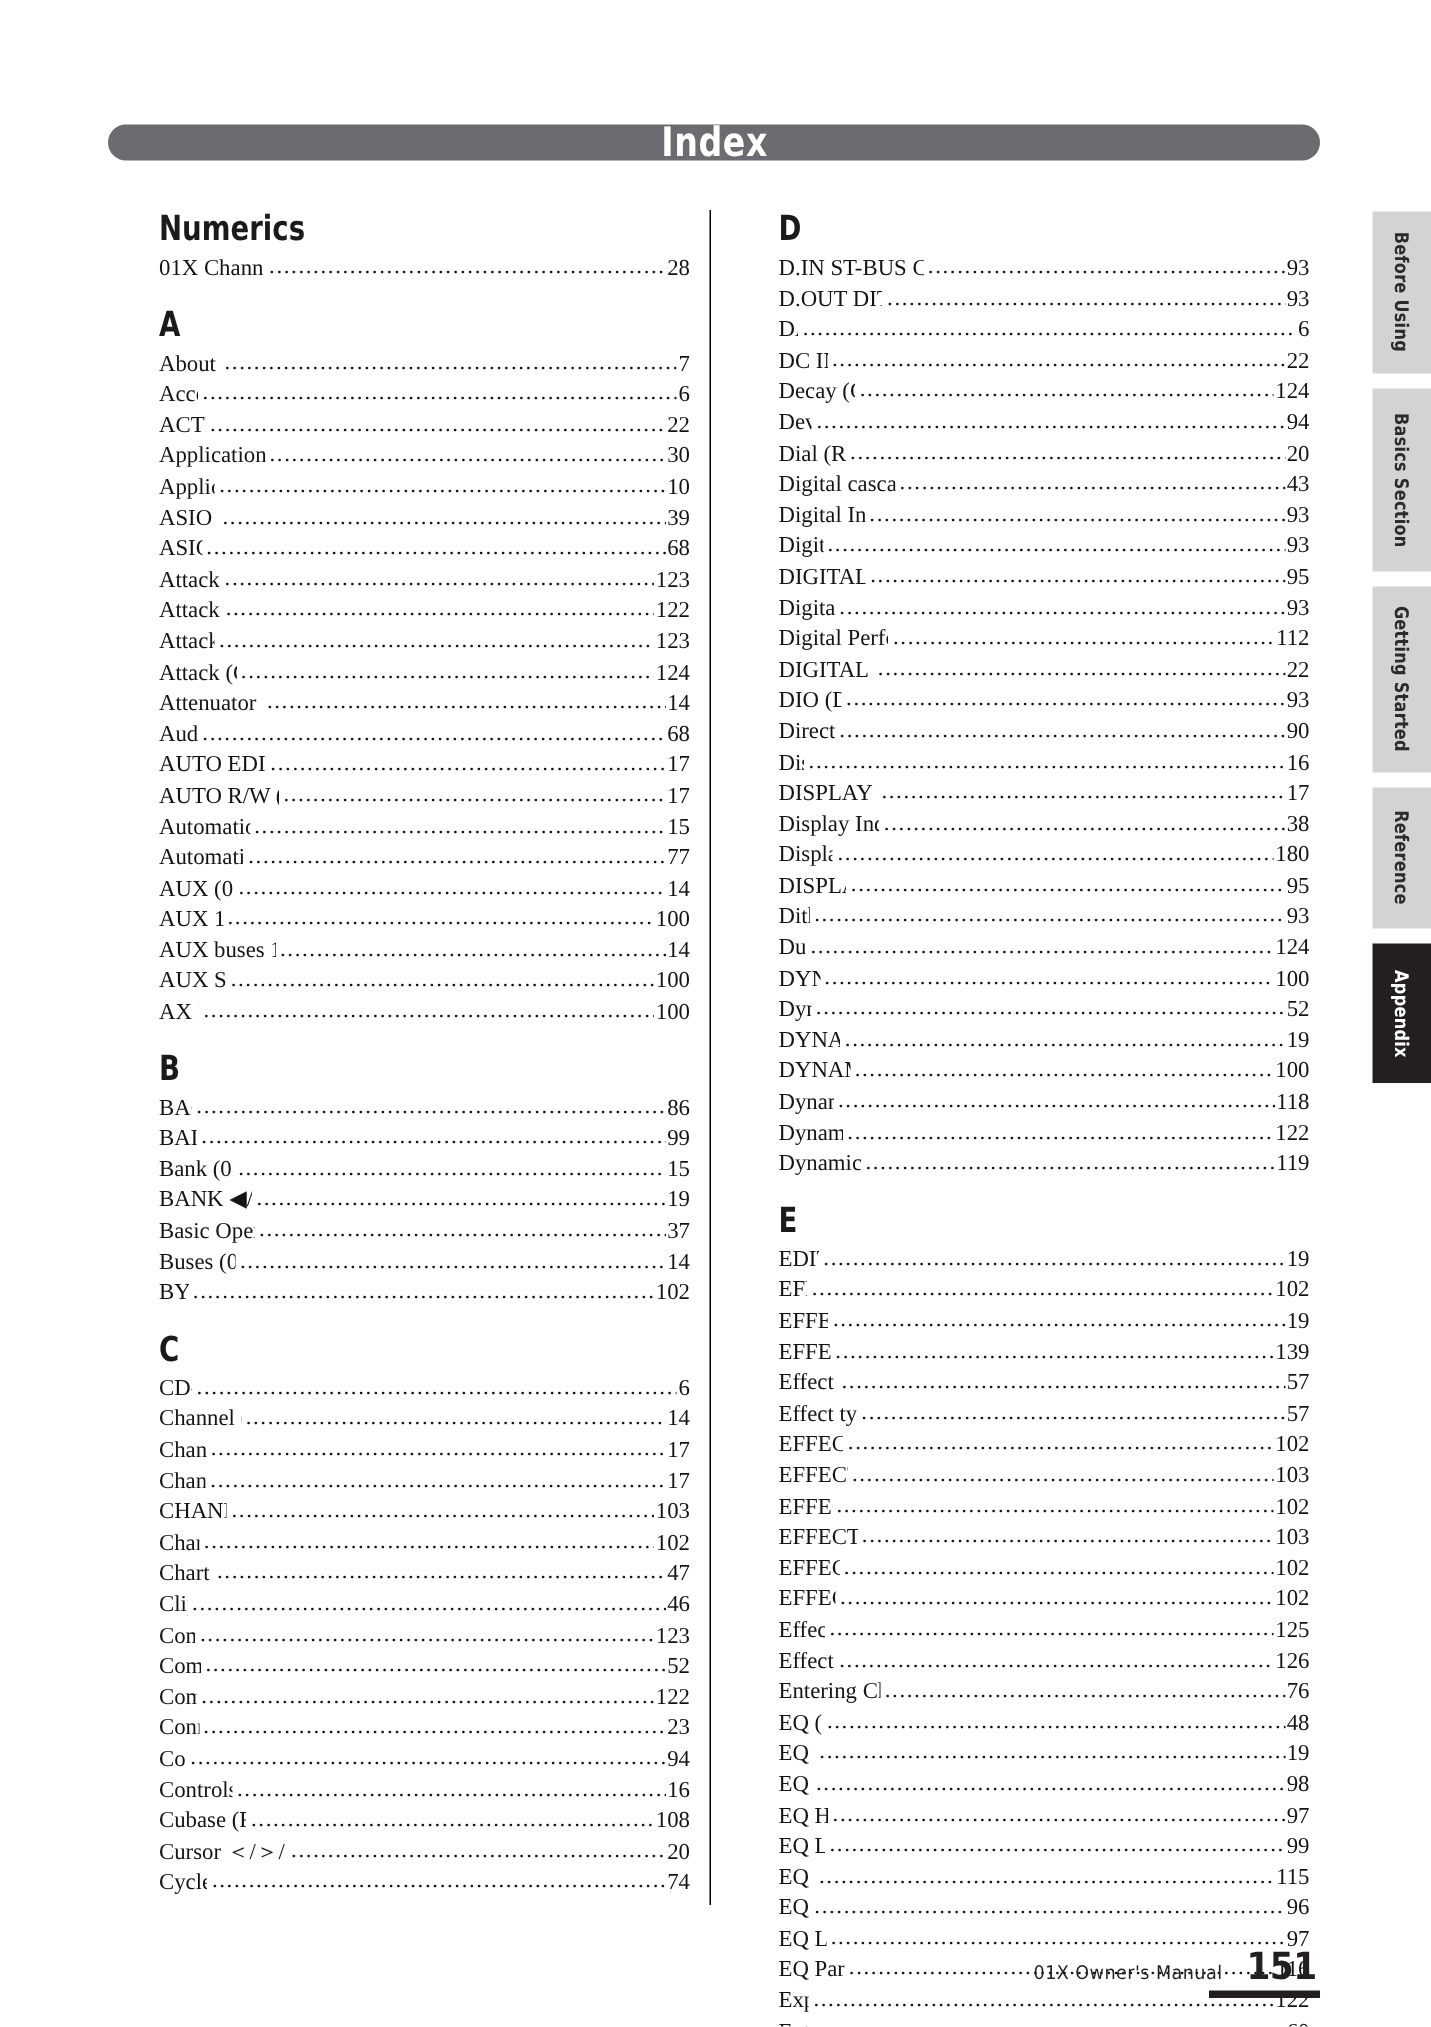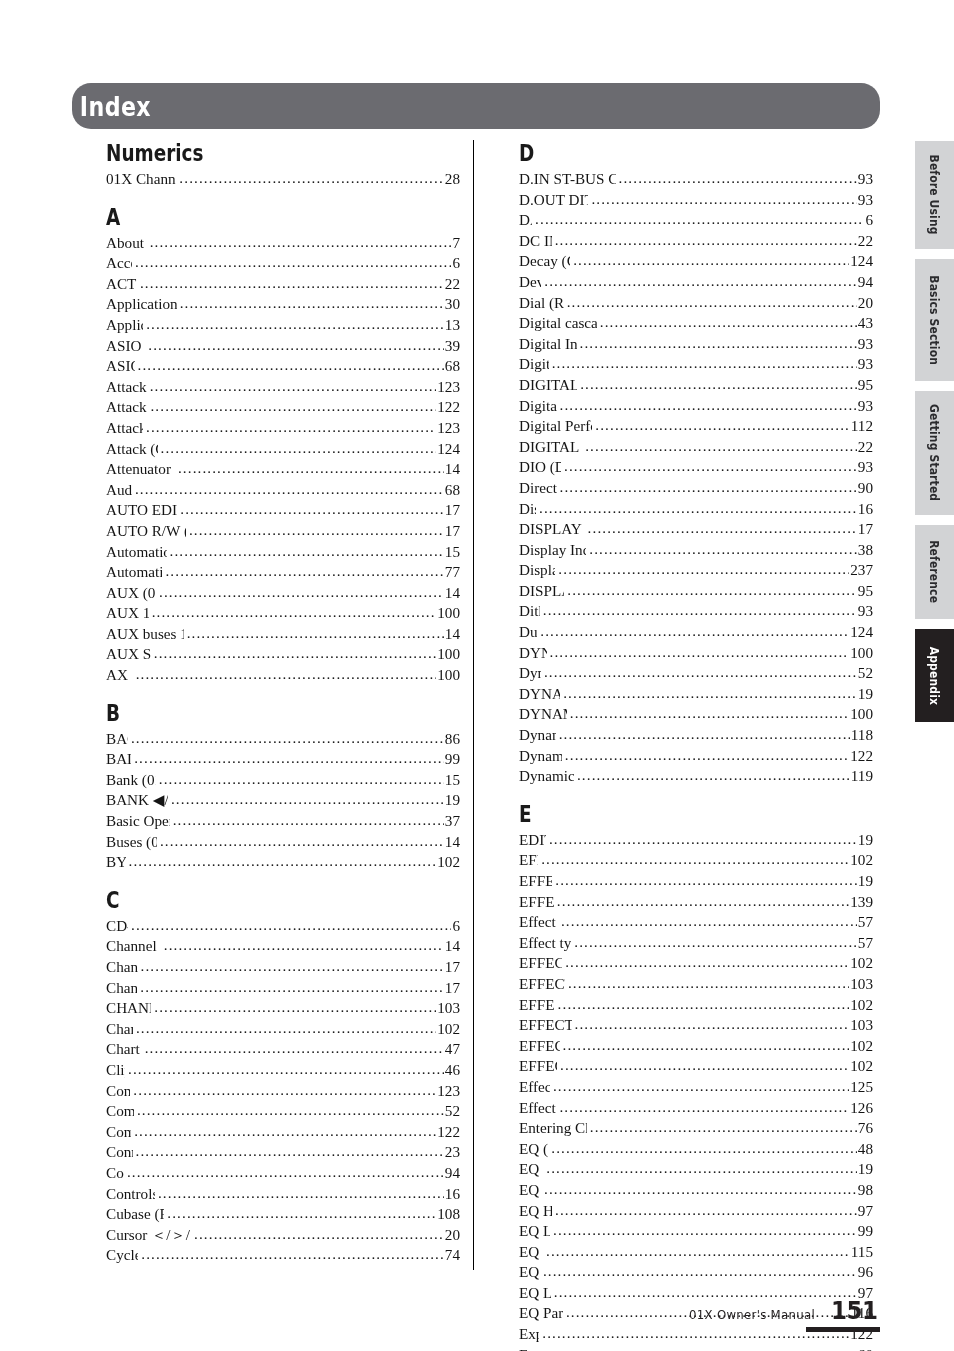--- a/index.html
+++ b/index.html
@@ -15,25 +15,26 @@
     position: relative;
     overflow: hidden;
   }
 
   
   #header-banner {
     position: absolute;
     left: 72px;
     top: 83px;
     width: 808px;
-    height: 46px;
+    height: 24px;
     background: #6b6b70;
     border-radius: 19px;
     display: flex;
     align-items: center;
+    justify-content: center;
   }
   #header-title {
     font-family: "DejaVu Sans", "Liberation Sans", sans-serif;
     font-weight: bold;
     font-size: 27px;
     color: #ffffff;
     letter-spacing: 0.5px;
     transform: scaleX(0.82);
     transform-origin: center;
   }
@@ -217,21 +218,21 @@
           <span class="entry-page">22</span>
         </div>
         <div class="index-entry">
           <span class="entry-label">Application examples (Basics Section)</span>
           <span class="entry-leader"></span>
           <span class="entry-page">30</span>
         </div>
         <div class="index-entry">
           <span class="entry-label">Application Index</span>
           <span class="entry-leader"></span>
-          <span class="entry-page">13</span>
+          <span class="entry-page">10</span>
         </div>
         <div class="index-entry">
           <span class="entry-label">ASIO Driver Setup</span>
           <span class="entry-leader"></span>
           <span class="entry-page">39</span>
         </div>
         <div class="index-entry">
           <span class="entry-label">ASIO mLAN</span>
           <span class="entry-leader"></span>
           <span class="entry-page">68</span>
@@ -533,21 +534,21 @@
           <span class="entry-page">17</span>
         </div>
         <div class="index-entry">
           <span class="entry-label">Display Indications (Basics Section)</span>
           <span class="entry-leader"></span>
           <span class="entry-page">38</span>
         </div>
         <div class="index-entry">
           <span class="entry-label">Display Messages</span>
           <span class="entry-leader"></span>
-          <span class="entry-page">237</span>
+          <span class="entry-page">180</span>
         </div>
         <div class="index-entry">
           <span class="entry-label">DISPLAY SETTINGS</span>
           <span class="entry-leader"></span>
           <span class="entry-page">95</span>
         </div>
         <div class="index-entry">
           <span class="entry-label">Dithering</span>
           <span class="entry-leader"></span>
           <span class="entry-page">93</span>

